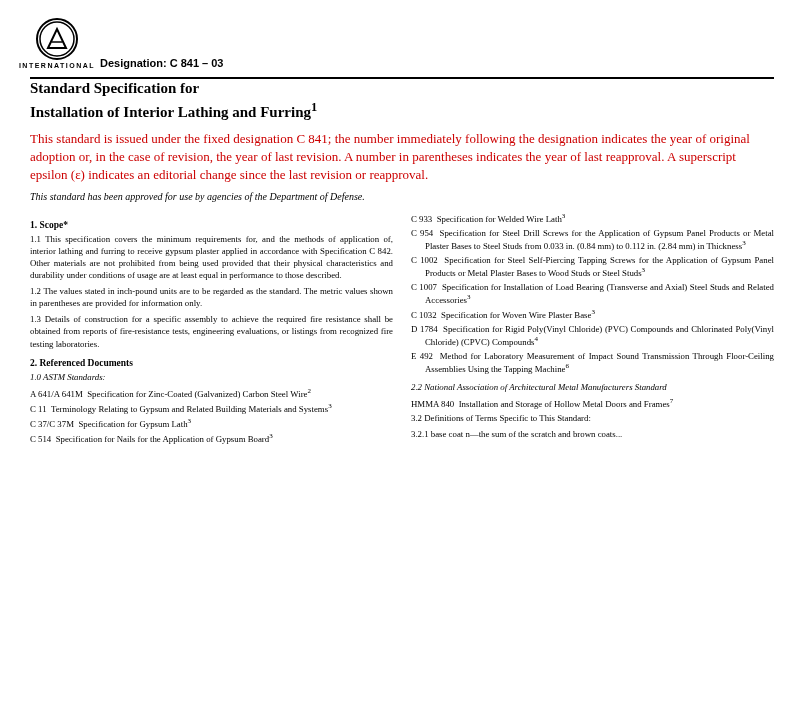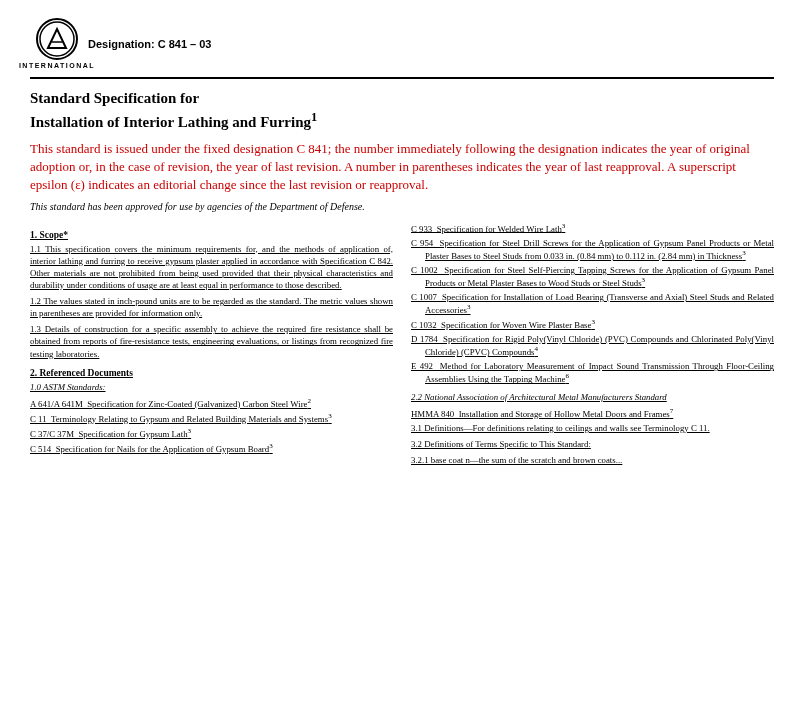--- a/index.html
+++ b/index.html
@@ -8,23 +8,23 @@
       font-family: "Times New Roman", Times, serif;
       font-size: 9.5px;
       color: #000;
       width: 804px;
       min-height: 727px;
       padding: 18px 30px 18px 30px;
     }
 
     .header-area {
       display: flex;
-      align-items: center;
-      gap: 4px;
-      margin-bottom: 10px;
+      align-items: flex-end;
+      gap: 16px;
+      margin-bottom: 0;
       border-bottom: 2px solid #000;
       padding-bottom: 8px;
     }
 
     .astm-logo {
       display: flex;
       flex-direction: column;
       align-items: center;
       width: 54px;
       flex-shrink: 0;
@@ -80,21 +80,20 @@
     .italic-notice {
       font-style: italic;
       font-size: 10px;
       margin-bottom: 10px;
     }
 
     .two-col {
       display: grid;
       grid-template-columns: 1fr 1fr;
       gap: 0 18px;
-      text-decoration: underline;
     }
 
     .section-heading {
       font-size: 9.5px;
       font-weight: bold;
       margin-top: 8px;
       margin-bottom: 3px;
     }
 
     .body-text {
@@ -184,19 +183,18 @@
         <div class="ref-item">C 1007 &nbsp;Specification for Installation of Load Bearing (Transverse and Axial) Steel Studs and Related Accessories<sup>3</sup></div>
         <div class="ref-item">C 1032 &nbsp;Specification for Woven Wire Plaster Base<sup>3</sup></div>
         <div class="ref-item">D 1784 &nbsp;Specification for Rigid Poly(Vinyl Chloride) (PVC) Compounds and Chlorinated Poly(Vinyl Chloride) (CPVC) Compounds<sup>4</sup></div>
         <div class="ref-item">E 492 &nbsp;Method for Laboratory Measurement of Impact Sound Transmission Through Floor-Ceiling Assemblies Using the Tapping Machine<sup>6</sup></div>
       </div>
 
       <div class="body-text italic subsection" style="margin-top:5px;">2.2  National Association of Architectural Metal Manufacturers Standard</div>
       <div class="ref-item">HMMA 840 &nbsp;Installation and Storage of Hollow Metal Doors and Frames<sup>7</sup></div>
 
 
-      <div class="body-text subsection">3.1  Definitions—For definitions relating to ceilings and walls see Terminology C 11.</div>
       <div class="body-text subsection">3.2  Definitions of Terms Specific to This Standard:</div>
       <div class="body-text subsection">3.2.1  base coat n—the sum of the scratch and brown coats...</div>
     </div>
 
   </div>
 </div>
 
 </body></html>

